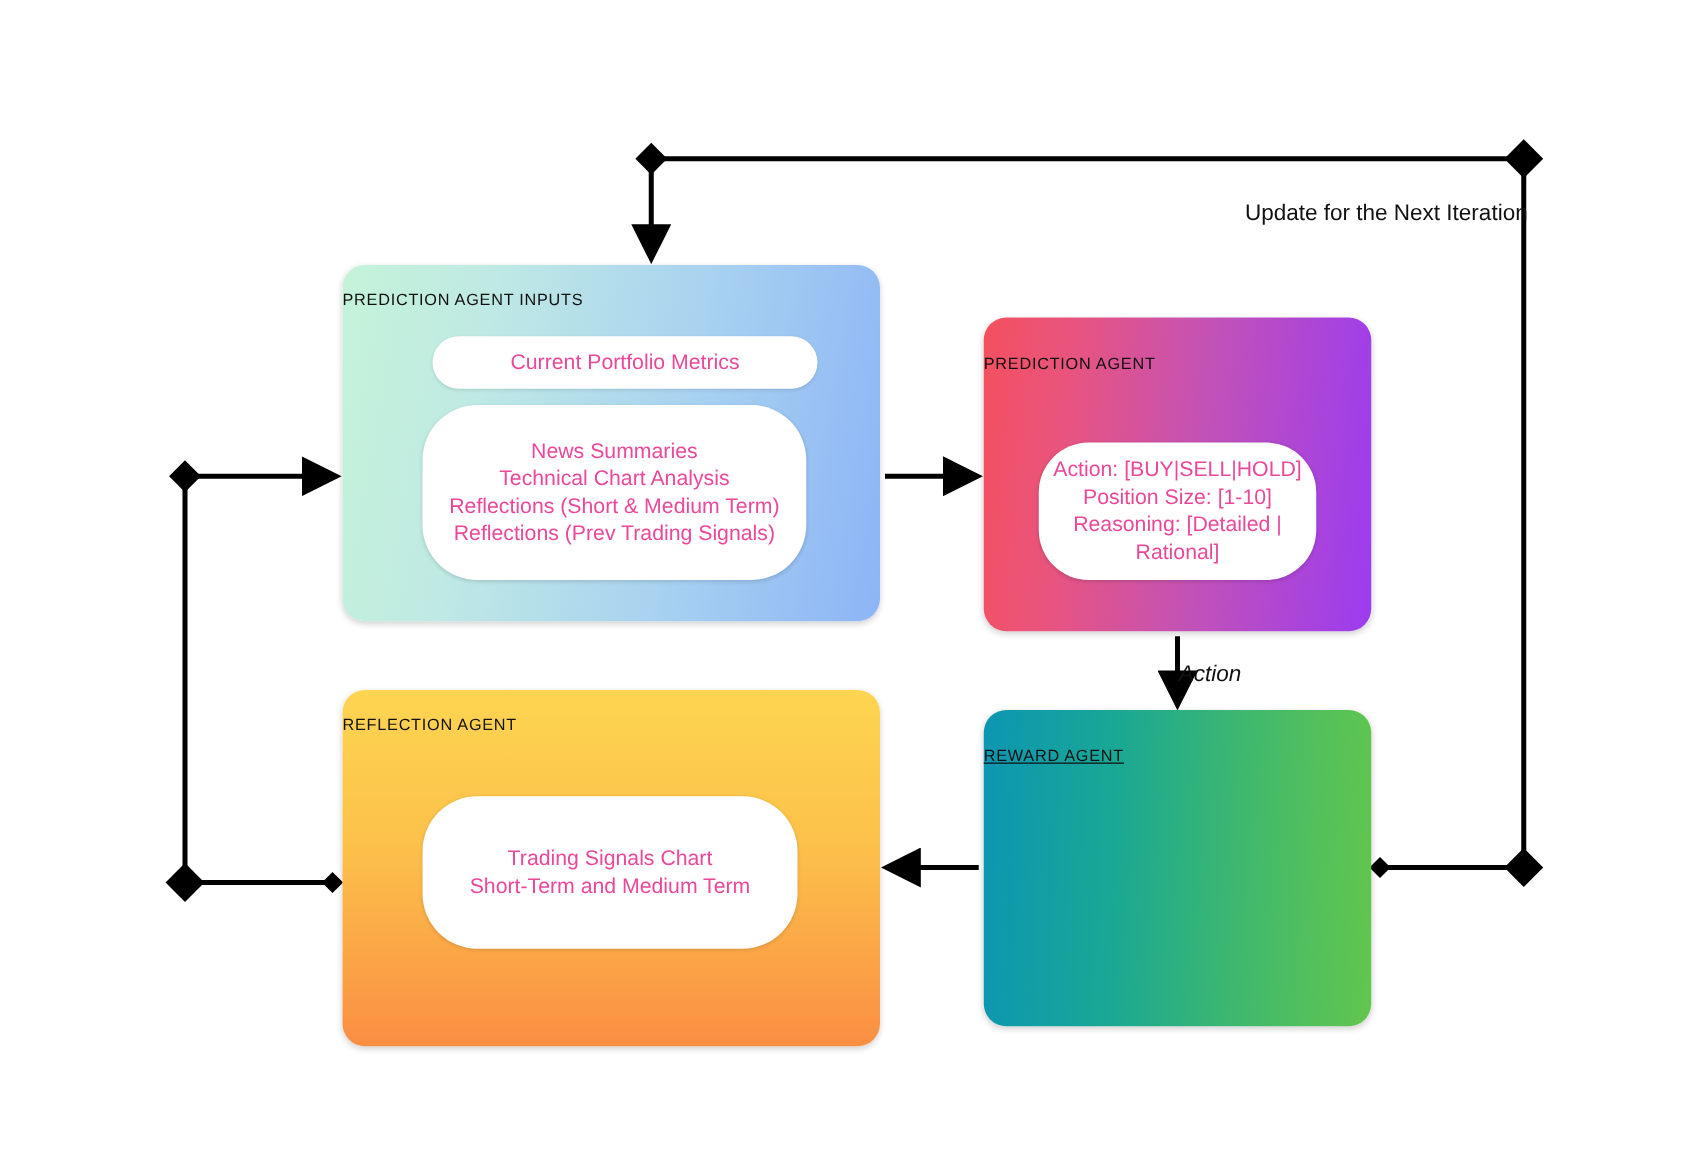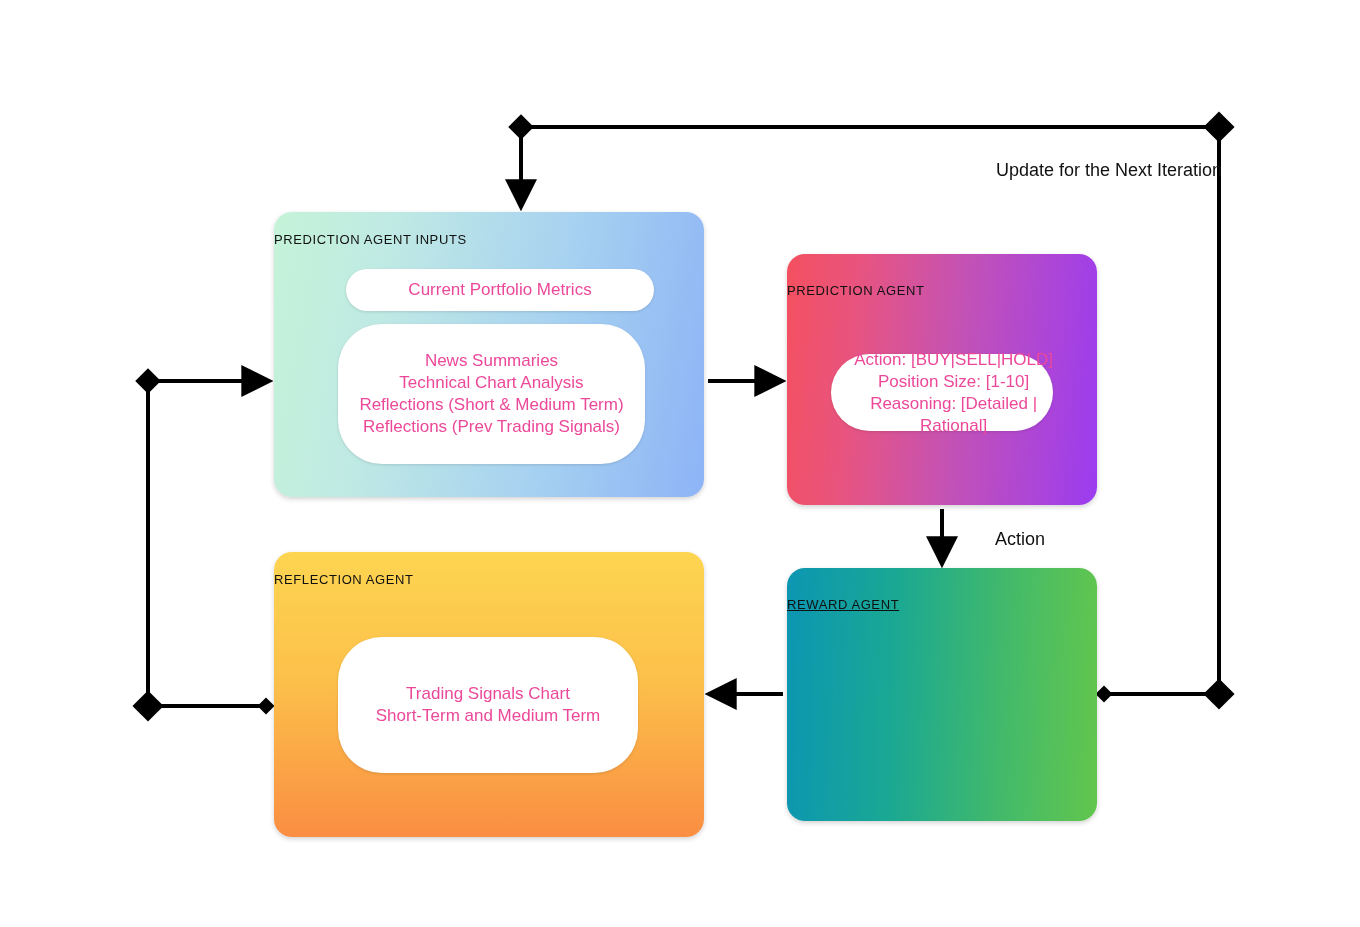--- a/index.html
+++ b/index.html
@@ -66,44 +66,44 @@
   }
   #node-inputs .node-title { top: 20px; }
   #pill-portfolio { left: 72px; top: 57px; width: 308px; height: 42px; }
   #pill-inputs-list { left: 64px; top: 112px; width: 307px; height: 140px; border-radius: 44px; }
 
   #node-prediction {
     left: 787px; top: 254px; width: 310px; height: 251px;
     background: linear-gradient(95deg, #f4505f 0%, #e8547f 22%, #c352b6 55%, #9b3cf0 100%);
   }
   #node-prediction .node-title { top: 29px; }
-  #pill-prediction-out { left: 44px; top: 100px; width: 222px; height: 77px; border-radius: 40px; justify-content: flex-end; }
+  #pill-prediction-out { left: 44px; top: 100px; width: 222px; height: 110px; border-radius: 40px; }
 
   #node-reflection {
     left: 274px; top: 552px; width: 430px; height: 285px;
     background: linear-gradient(180deg, #fdd551 0%, #fcc04a 45%, #fa8e43 100%);
   }
   #node-reflection .node-title { top: 20px; }
-  #pill-reflection { left: 64px; top: 85px; width: 300px; height: 136px; border-radius: 44px; }
+  #pill-reflection { left: 64px; top: 85px; width: 300px; height: 122px; border-radius: 44px; }
 
   #node-reward {
     left: 787px; top: 568px; width: 310px; height: 253px;
     background: linear-gradient(92deg, #0c96b2 0%, #1aa894 34%, #41b96c 68%, #62c64d 100%);
   }
   #node-reward .node-title { top: 29px; text-decoration: underline; }
   #pill-reward { left: 36px; top: 102px; width: 224px; height: 75px; border-radius: 38px; }
 
   .edge-label {
     position: absolute;
     font-size: 18px;
     color: #111111;
     white-space: nowrap;
   }
   #label-update { left: 996px; top: 160px; }
-  #label-action { left: 995px; top: 529px; }
+  #label-action { left: 943px; top: 529px; font-style: italic; }
 </style>
 </head>
 <body>
 
 <div id="canvas">
 
   <svg class="edges" viewBox="0 0 1360 927">
     <defs>
       <marker id="arrow" viewBox="0 0 12 12" refX="10" refY="6" markerWidth="8" markerHeight="8" orient="auto-start-reverse">
         <path d="M0,0 L12,6 L0,12 z" fill="#000000"></path>

